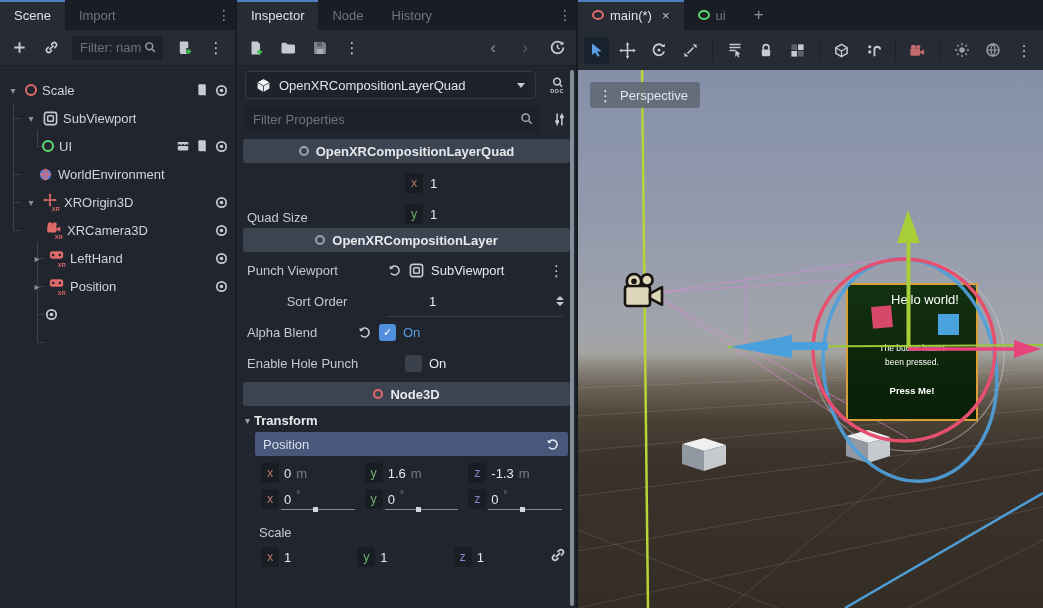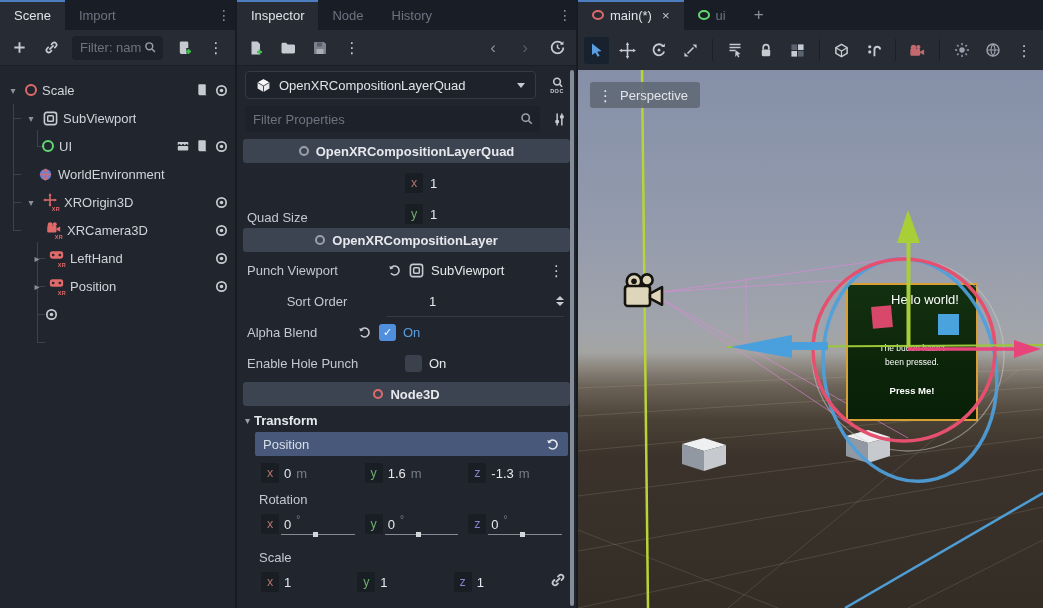--- a/index.html
+++ b/index.html
@@ -475,21 +475,20 @@
       <span class="vnum">1.6</span>
       <span class="vunit">m</span>
     </div>
     <div class="vgroup">
       <span class="axbadge ax-z">z</span>
       <span class="vnum">-1.3</span>
       <span class="vunit">m</span>
     </div>
   </div>
 
-  <div class="sublabel">Rotation</div>
 
   <div class="triplet" style="padding-bottom:10px;">
     <div class="vgroup">
       <span class="axbadge ax-x">x</span>
       <span class="vnum">0</span>
       <span class="vunit" style="font-size:10px;align-self:flex-start;">°</span>
       <span class="track"></span>
         <span class="thumb"></span>
     </div>
     <div class="vgroup">

